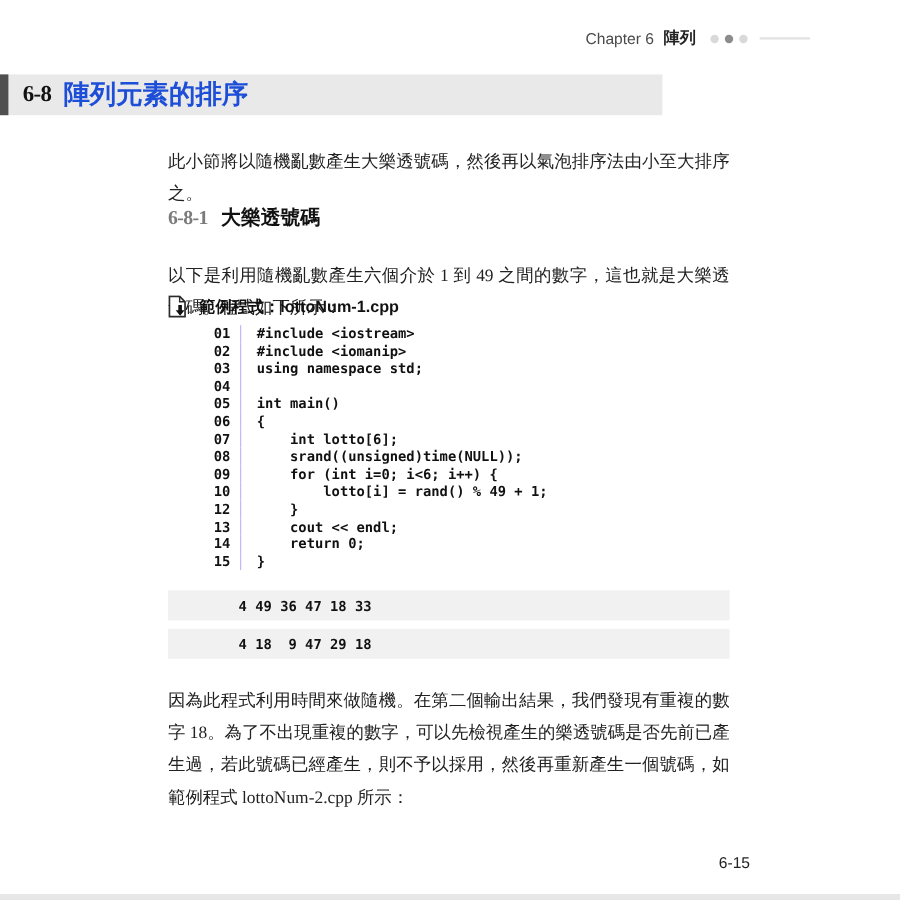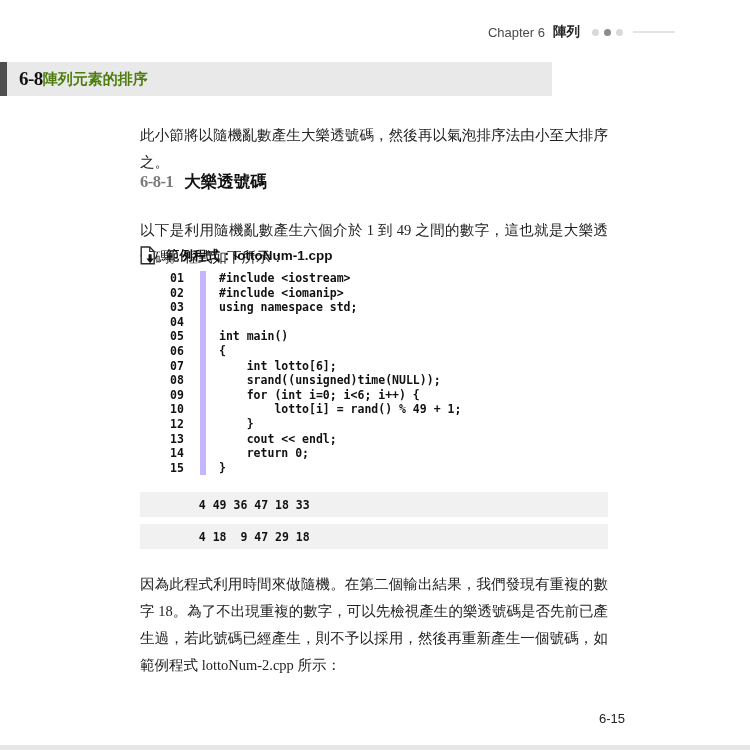--- a/index.html
+++ b/index.html
@@ -34,21 +34,21 @@
     border-left:7px solid #4f4f4f;
     display:flex;align-items:center;
     padding-left:12px;box-sizing:border-box;
   }
   .section-banner .sec-num{
     font-family:"Liberation Serif","DejaVu Serif",serif;
     font-weight:bold;font-size:19px;color:#111;letter-spacing:-.5px;
   }
   .section-banner .sec-title{
     font-family:"Liberation Sans","DejaVu Sans",sans-serif;
-    font-weight:bold;font-size:15px;color:#4d7c0f;
+    font-weight:bold;font-size:22px;color:#1d4ed8;margin-left:10px;
   }
 
   .para{
     position:absolute;left:0;width:468px;
     font-size:14.5px;line-height:27px;
     text-align:justify;color:#222;
   }
   .para-1{top:107px;}
   .para-2{top:202px;}
   .para-3{top:556px;}
@@ -74,22 +74,22 @@
   }
   .example-row svg{display:block;}
 
   .code-listing{
     position:absolute;top:271px;left:30px;
     font-family:"DejaVu Sans Mono","Liberation Mono",monospace;
     font-weight:bold;font-size:11.5px;line-height:14.6px;color:#111;
   }
   .code-row{display:flex;}
   .code-row .ln{
-    width:22px;text-align:left;padding-right:8px;
-    border-right:6px solid #c4b5fd;
+    width:22px;text-align:right;padding-right:8px;
+    border-right:1px solid #c4b5fd;
     flex:0 0 auto;
   }
   .code-row .code-text{padding-left:13px;white-space:pre;}
 
   .output-box{
     position:absolute;left:0;width:468px;height:25px;
     background:#f1f1f1;
     display:flex;align-items:center;
     font-family:"DejaVu Sans Mono","Liberation Mono",monospace;
     font-weight:bold;font-size:11.5px;color:#111;

